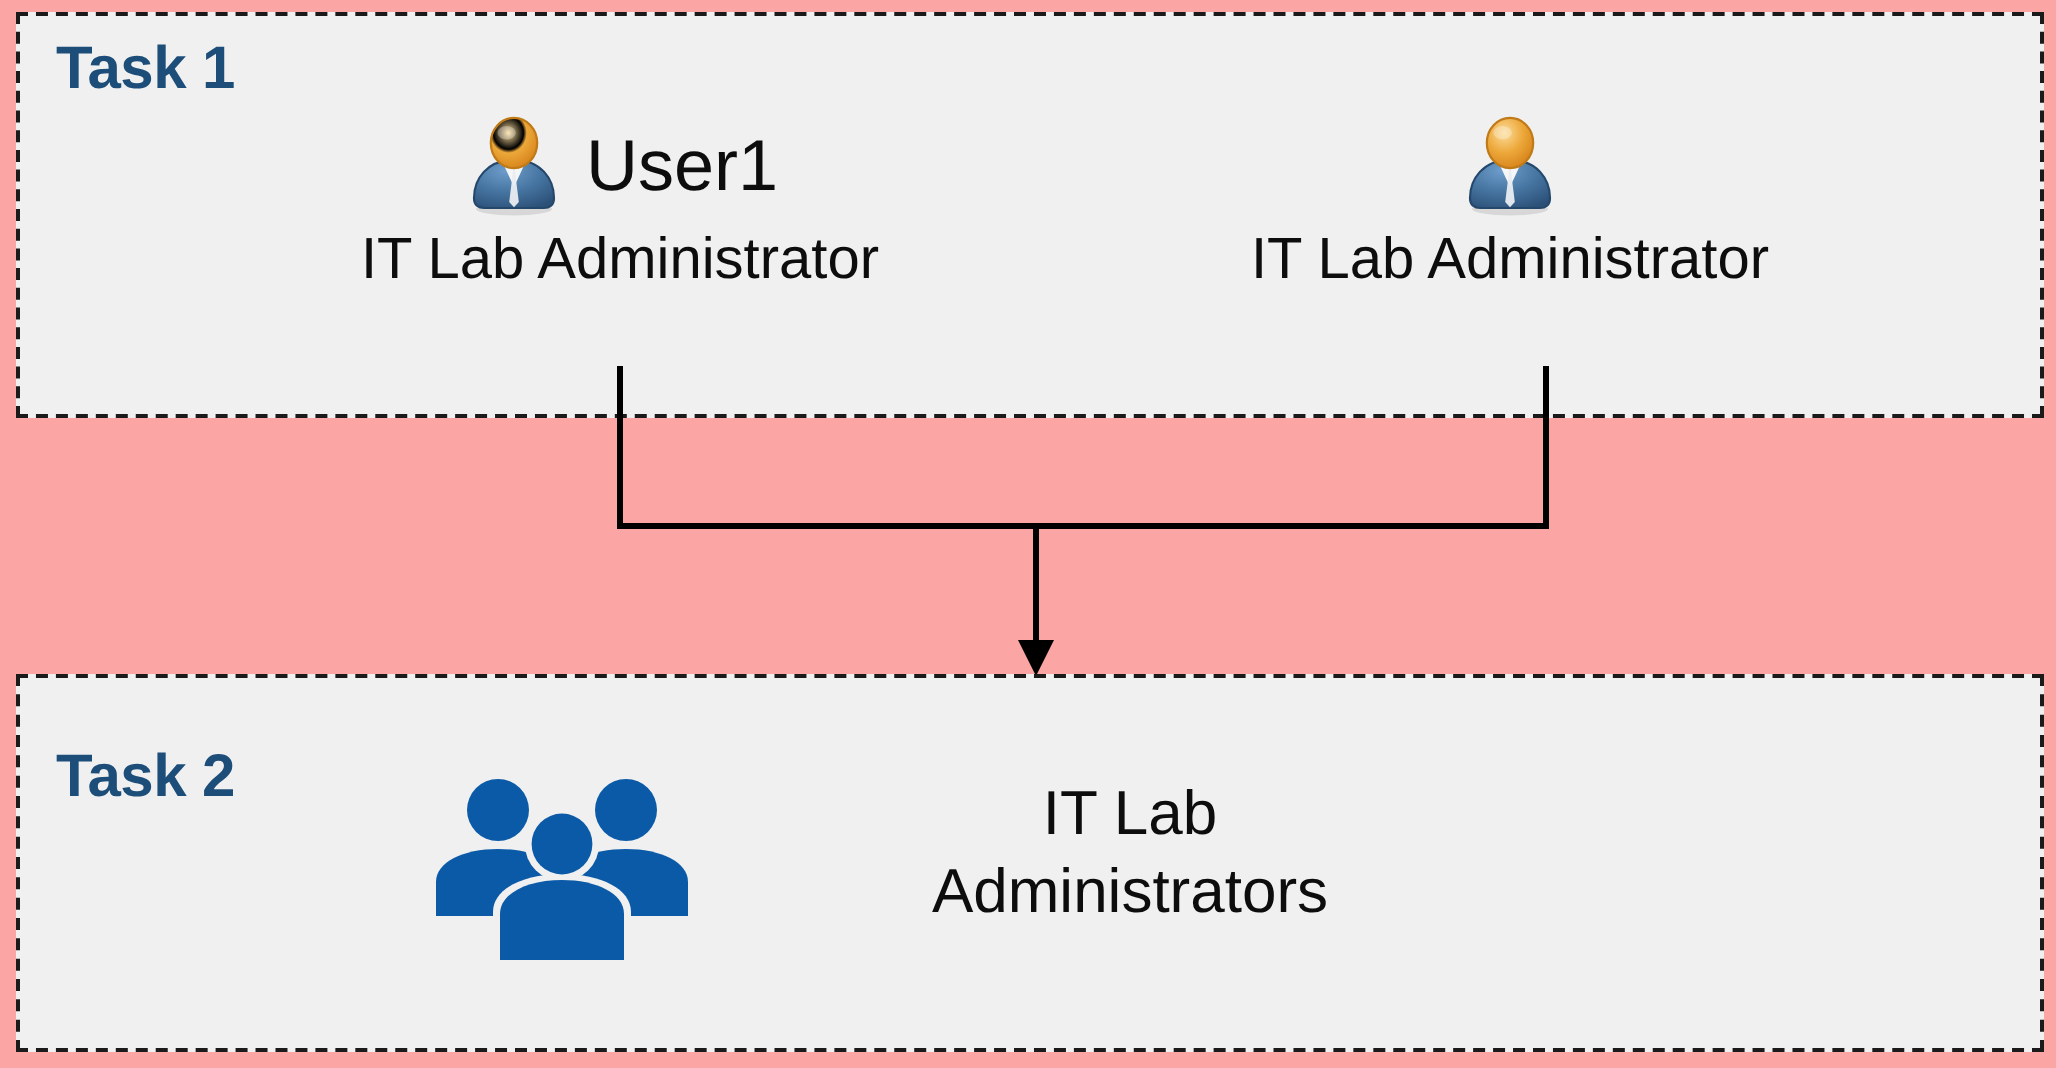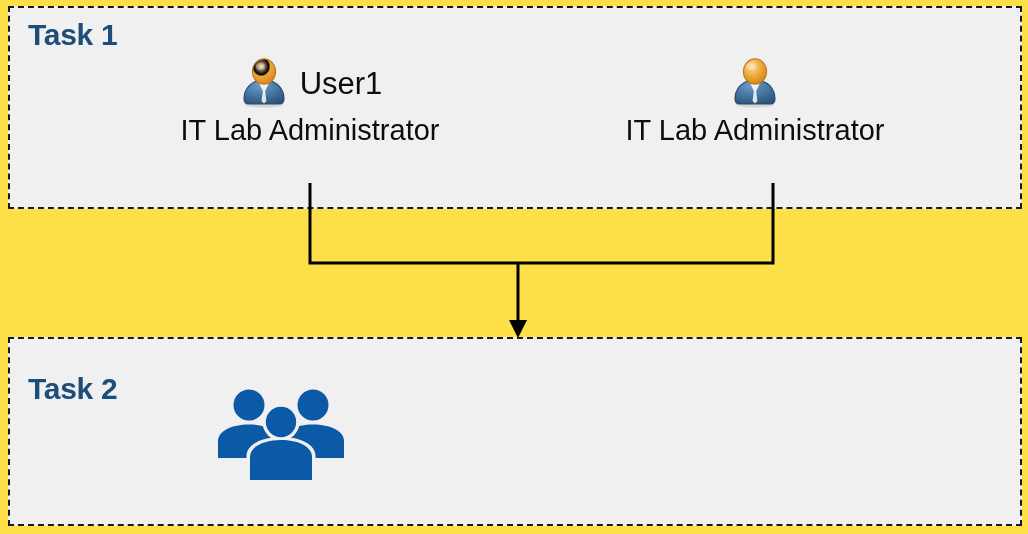--- a/index.html
+++ b/index.html
@@ -8,21 +8,21 @@
     background: #ffffff;
   }
   body {
     font-family: "Liberation Sans", sans-serif;
     -webkit-font-smoothing: antialiased;
   }
   #canvas {
     position: relative;
     width: 1028px;
     height: 534px;
-    background: #fde047;
+    background: #fca5a5;
     overflow: hidden;
   }
 
   
   .task-box {
     position: absolute;
     background: #f0f0f0;
     border: 2px dashed #1a1a1a;
     box-sizing: border-box;
   }
@@ -61,21 +61,21 @@
   #person-guest  { left: 575px; top: 55px; }
 
   .person-top {
     display: flex;
     align-items: center;
     justify-content: center;
     gap: 10px;
     height: 56px;
   }
   .person-name {
-    font-size: 31px;
+    font-size: 36px;
     color: #0d0d0d;
     line-height: 1;
     white-space: nowrap;
   }
   .person-role {
     font-size: 29px;
     color: #0d0d0d;
     line-height: 1.05;
     margin-top: 4px;
     white-space: nowrap;
@@ -209,14 +209,18 @@
         <g>
           <circle cx="67" cy="34" r="18.6" fill="#f0f0f0"></circle>
           <path d="M32.5 92 L32.5 68 C32.5 56.5 47.5 49 67 49 C86.5 49 101.5 56.5 101.5 68 L101.5 92 Z" fill="#f0f0f0"></path>
         </g>
         <circle cx="67" cy="34" r="15.2"></circle>
         <path d="M36 92 L36 69 C36 58.5 50 52 67 52 C84 52 98 58.5 98 69 L98 92 Z"></path>
       </g>
     </svg>
   </span>
 
+  <div id="group-label">
+    <span>IT Lab</span>
+    <span>Administrators</span>
+  </div>
 
 </div>
 
 </body></html>

